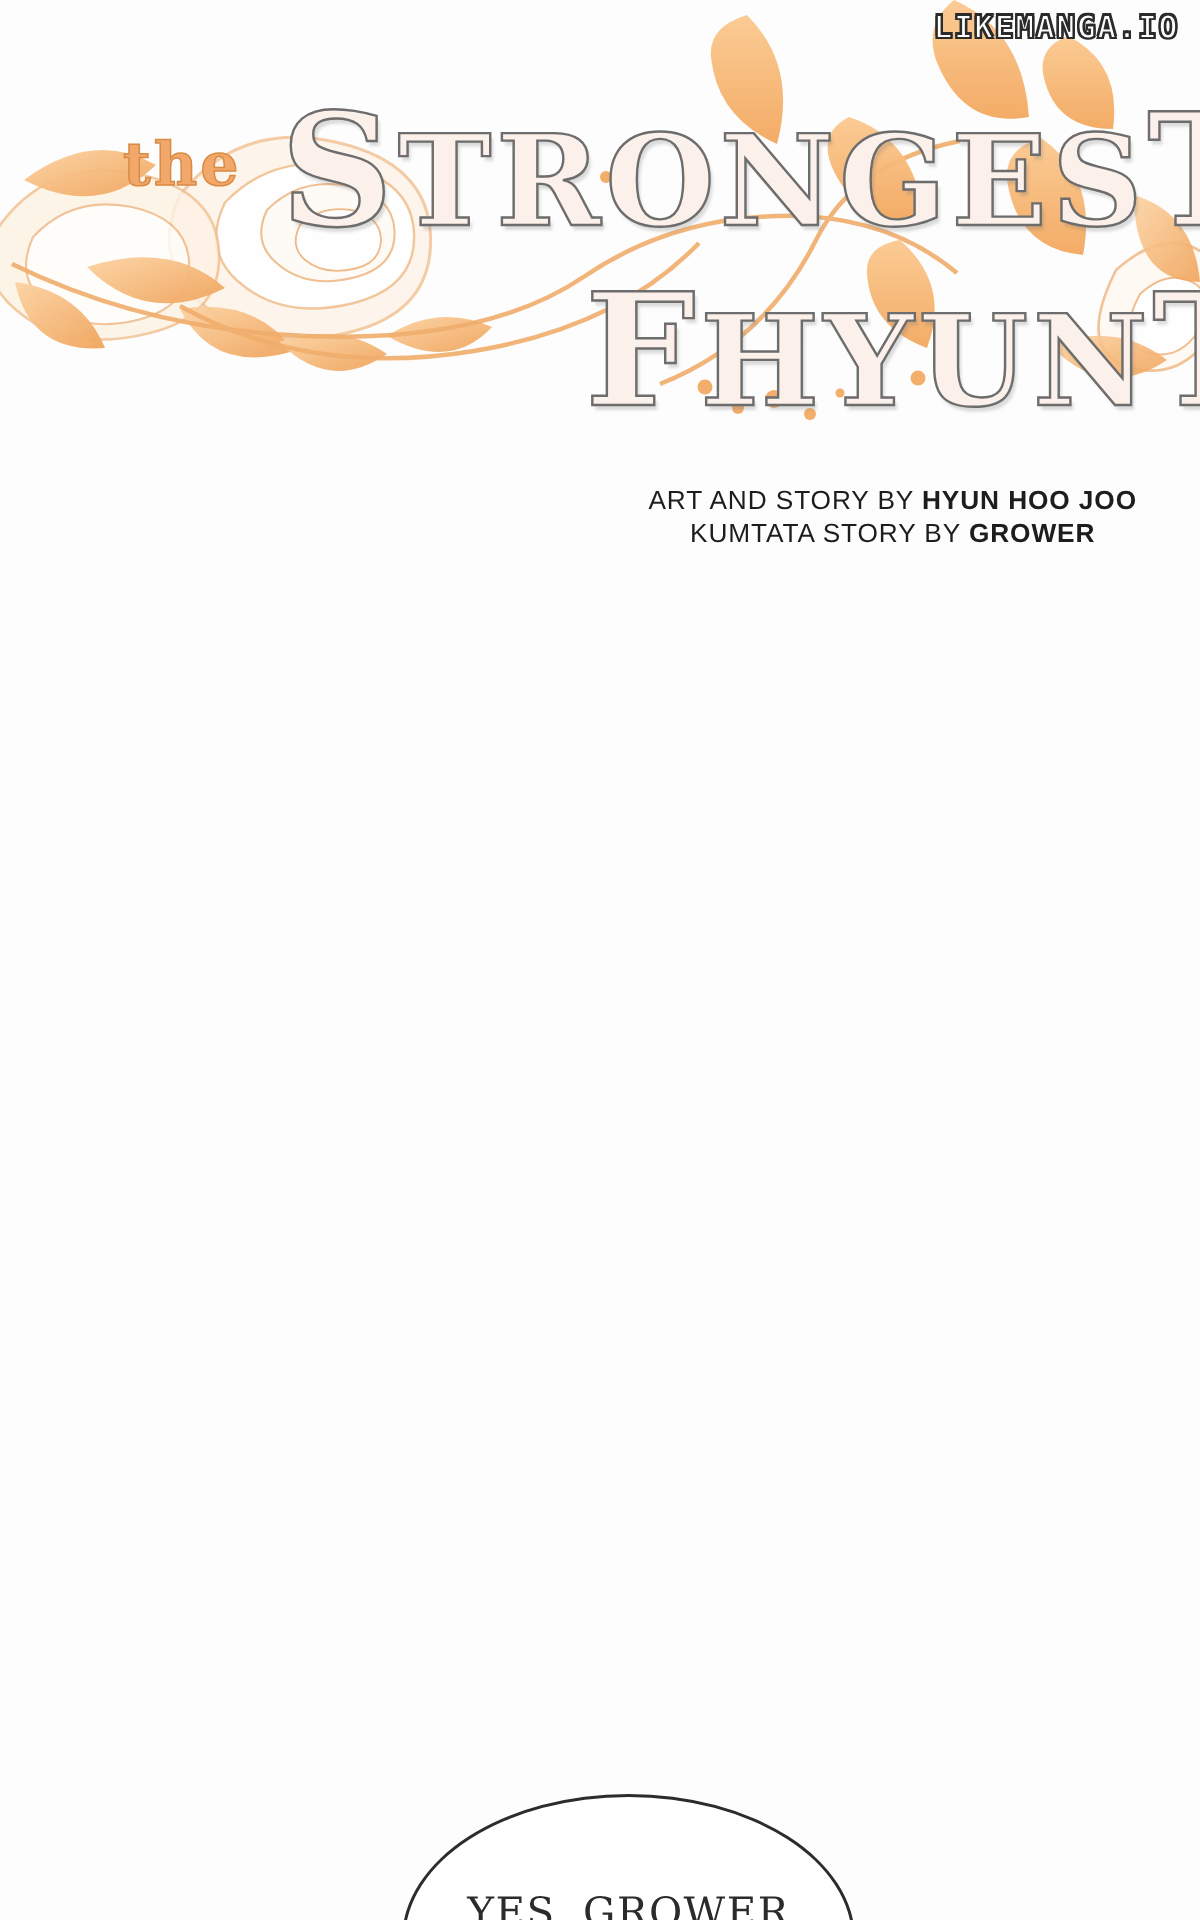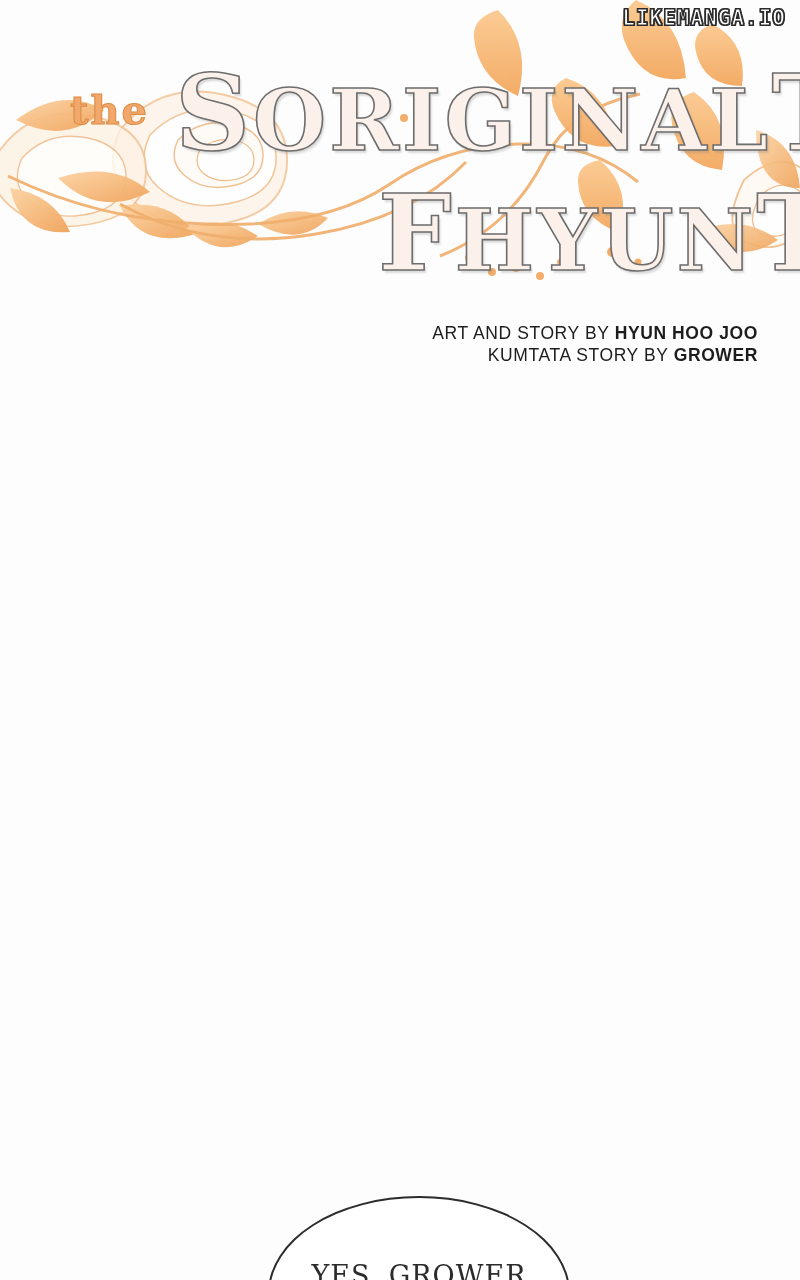--- a/index.html
+++ b/index.html
@@ -48,21 +48,21 @@
     left: 0;
     width: 800px;
     height: 300px;
     z-index: 5;
   }
 
   
   .title-block {
     position: absolute;
     top: 34px;
-    left: 0;
+    left: 12px;
     width: 756px;
     height: 260px;
     z-index: 20;
   }
 
   .title-the {
     position: absolute;
     left: 70px;
     top: 52px;
     font-family: "DejaVu Serif", serif;
@@ -102,21 +102,21 @@
     text-shadow: 2px 3px 2px rgba(120,120,120,0.25);
     white-space: nowrap;
   }
   .title-line2 .cap { font-size: 104px; }
 
   
   .credits {
     position: absolute;
     top: 322px;
     right: 42px;
-    text-align: right;
+    text-align: center;
     z-index: 25;
   }
   .credit-line {
     font-family: "Liberation Sans", sans-serif;
     font-size: 17.5px;
     letter-spacing: 0.6px;
     color: #1d1d1d;
     line-height: 22px;
     white-space: nowrap;
   }
@@ -221,21 +221,21 @@
       <path d="M700 230 q44 -16 78 10 q-42 28 -78 -10z"></path>
       <path d="M756 130 q40 12 44 58 q-44 0 -44 -58z"></path>
     </g>
   </svg>
 
   <div class="watermark">LIKEMANGA.IO</div>
 
   <div class="title-block">
     <div class="title-the">the</div>
     <div class="title-line1">
-      <span class="cap">S</span><span>ORIGINAL</span><span class="cap">T</span>
+      <span class="cap">S</span><span>TRONGES</span><span class="cap">T</span>
     </div>
     <div class="title-line2">
       <span class="cap">F</span><span>HYUN</span><span class="cap">T</span>
     </div>
   </div>
 
   <div class="credits">
     <div class="credit-line">
       <span>ART AND STORY BY </span><b>HYUN HOO JOO</b>
     </div>

